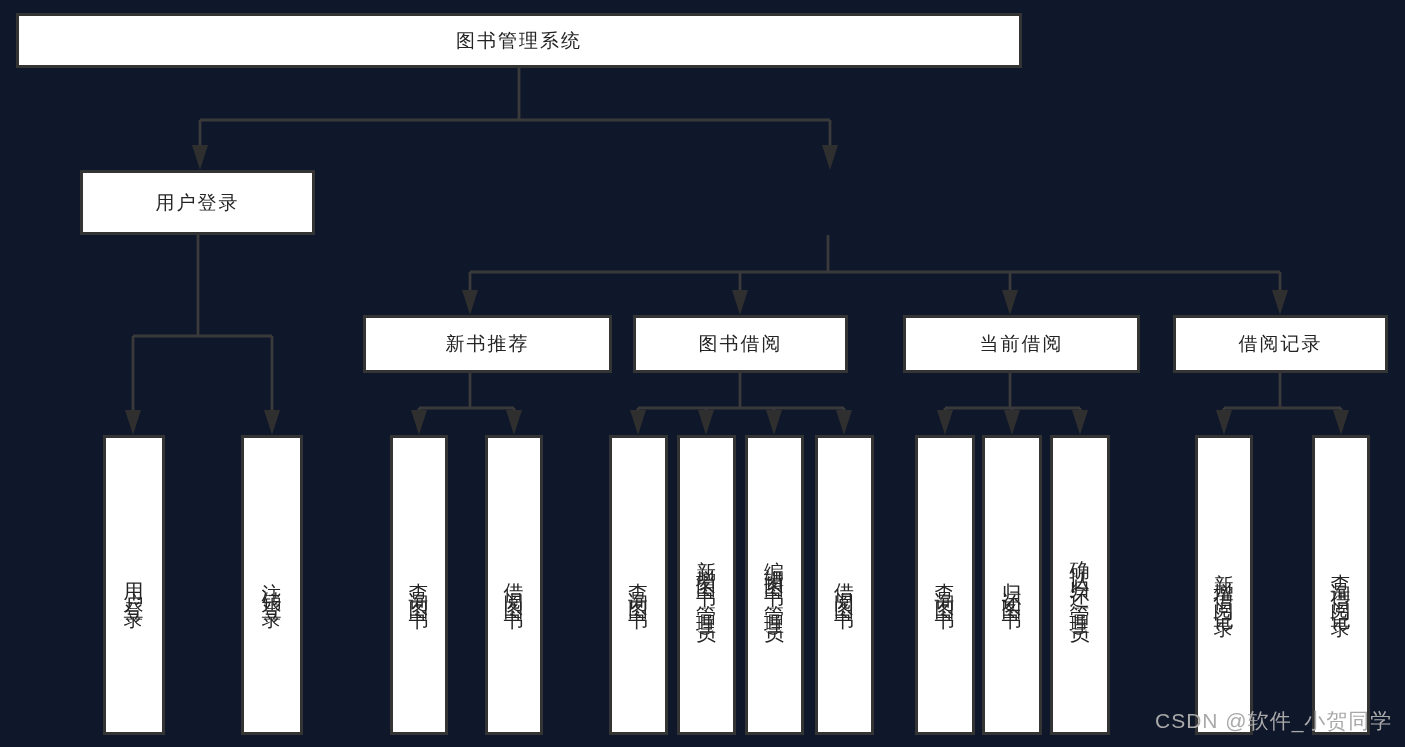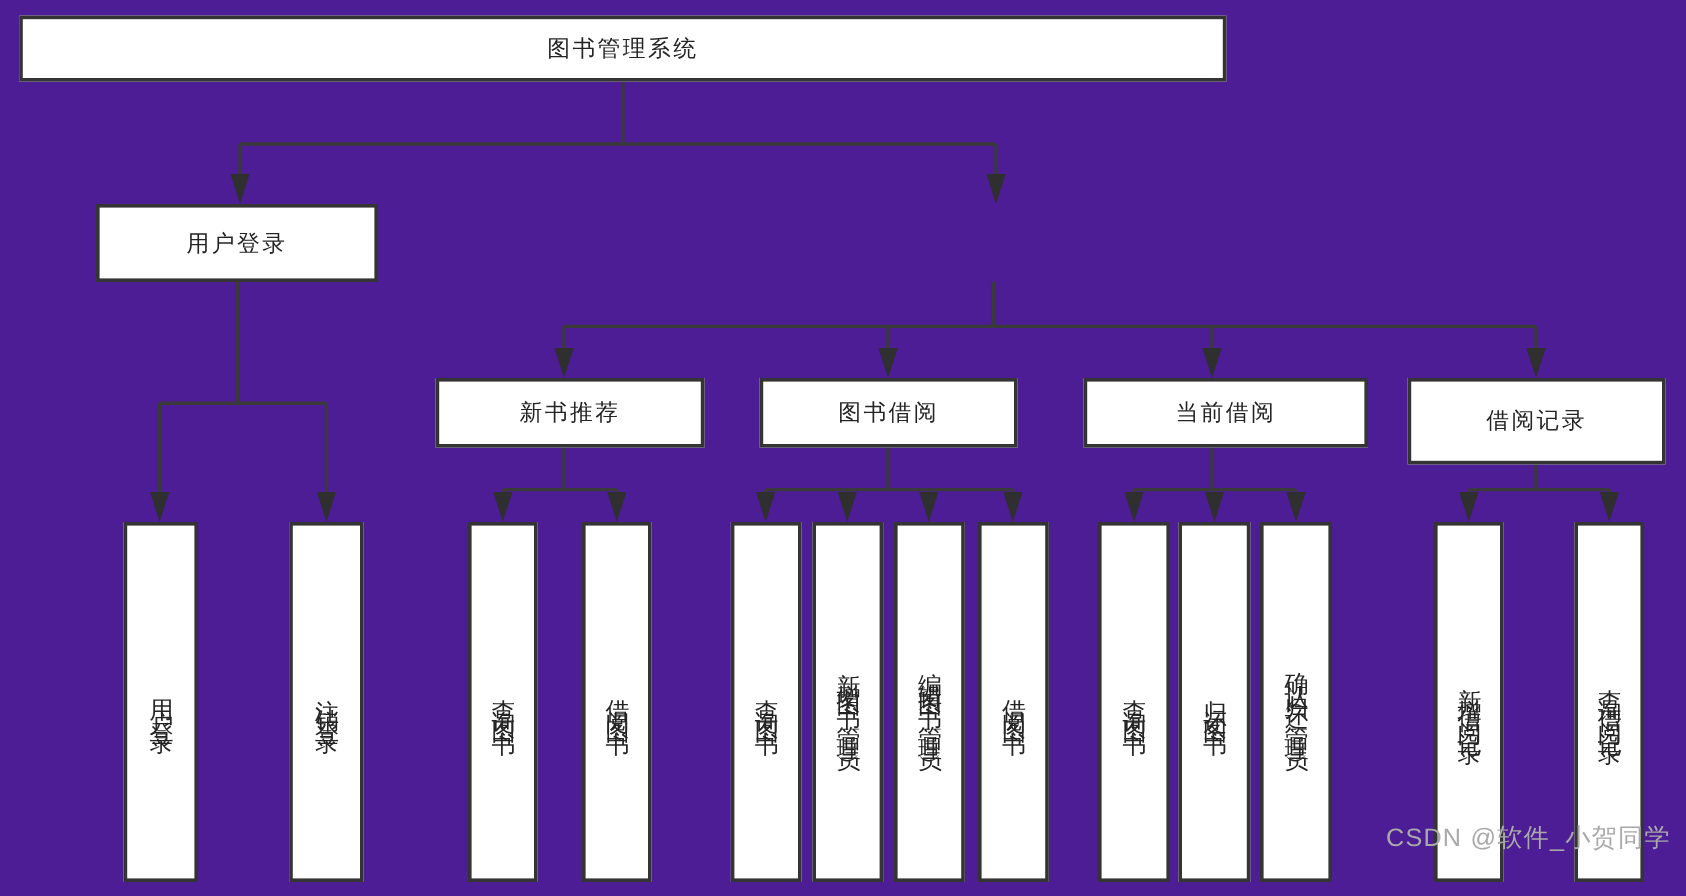--- a/index.html
+++ b/index.html
@@ -5,21 +5,21 @@
   html, body {
     margin: 0;
     padding: 0;
     background: #ffffff;
     font-family: "Liberation Sans", "DejaVu Sans", sans-serif;
   }
   .stage {
     position: relative;
     width: 1405px;
     height: 747px;
-    background: #4c1d95;
+    background: #0f172a;
     overflow: hidden;
   }
   svg.connectors {
     position: absolute;
     left: 0; top: 0;
     width: 1405px;
     height: 747px;
     pointer-events: none;
   }
   .box {
@@ -42,42 +42,42 @@
     text-orientation: mixed;
     font-size: 20px;
     letter-spacing: 9px;
     line-height: 1;
     white-space: nowrap;
   }
   
   #n-root    { left: 16px;   top: 13px;  width: 1006px; height: 55px; }
   #n-user    { left: 80px;   top: 170px; width: 235px;  height: 65px; }
   #n-mgmt    { left: 710px;  top: 170px; width: 237px;  height: 65px; }
-  #n-newbook { left: 363px;  top: 315px; width: 224px;  height: 58px; }
+  #n-newbook { left: 363px;  top: 315px; width: 249px;  height: 58px; }
   #n-borrow  { left: 633px;  top: 315px; width: 215px;  height: 58px; }
   #n-current { left: 903px;  top: 315px; width: 237px;  height: 58px; }
-  #n-records { left: 1173px; top: 315px; width: 215px;  height: 72px; }
+  #n-records { left: 1173px; top: 315px; width: 215px;  height: 58px; }
   .leaf { top: 435px; height: 300px; border-width: 3px; }
   #l-user-login      { left: 103px;  width: 62px; }
   #l-logout          { left: 241px;  width: 62px; }
   #l-nb-query        { left: 390px;  width: 58px; }
   #l-nb-borrow       { left: 485px;  width: 58px; }
   #l-bw-query        { left: 609px;  width: 59px; }
   #l-bw-add          { left: 677px;  width: 59px; }
   #l-bw-edit         { left: 745px;  width: 59px; }
   #l-bw-borrow       { left: 815px;  width: 59px; }
   #l-cur-query       { left: 915px;  width: 60px; }
   #l-cur-return      { left: 982px;  width: 60px; }
   #l-cur-confirm     { left: 1050px; width: 60px; }
   #l-rec-add         { left: 1195px; width: 58px; }
   #l-rec-query       { left: 1312px; width: 58px; }
   .watermark {
     position: absolute;
     left: 1155px;
-    top: 684px;
+    top: 707px;
     font-size: 21px;
     letter-spacing: 1px;
     color: #a9a9a9;
     white-space: nowrap;
     z-index: 5;
   }
 </style>
 </head>
 <body>
 

